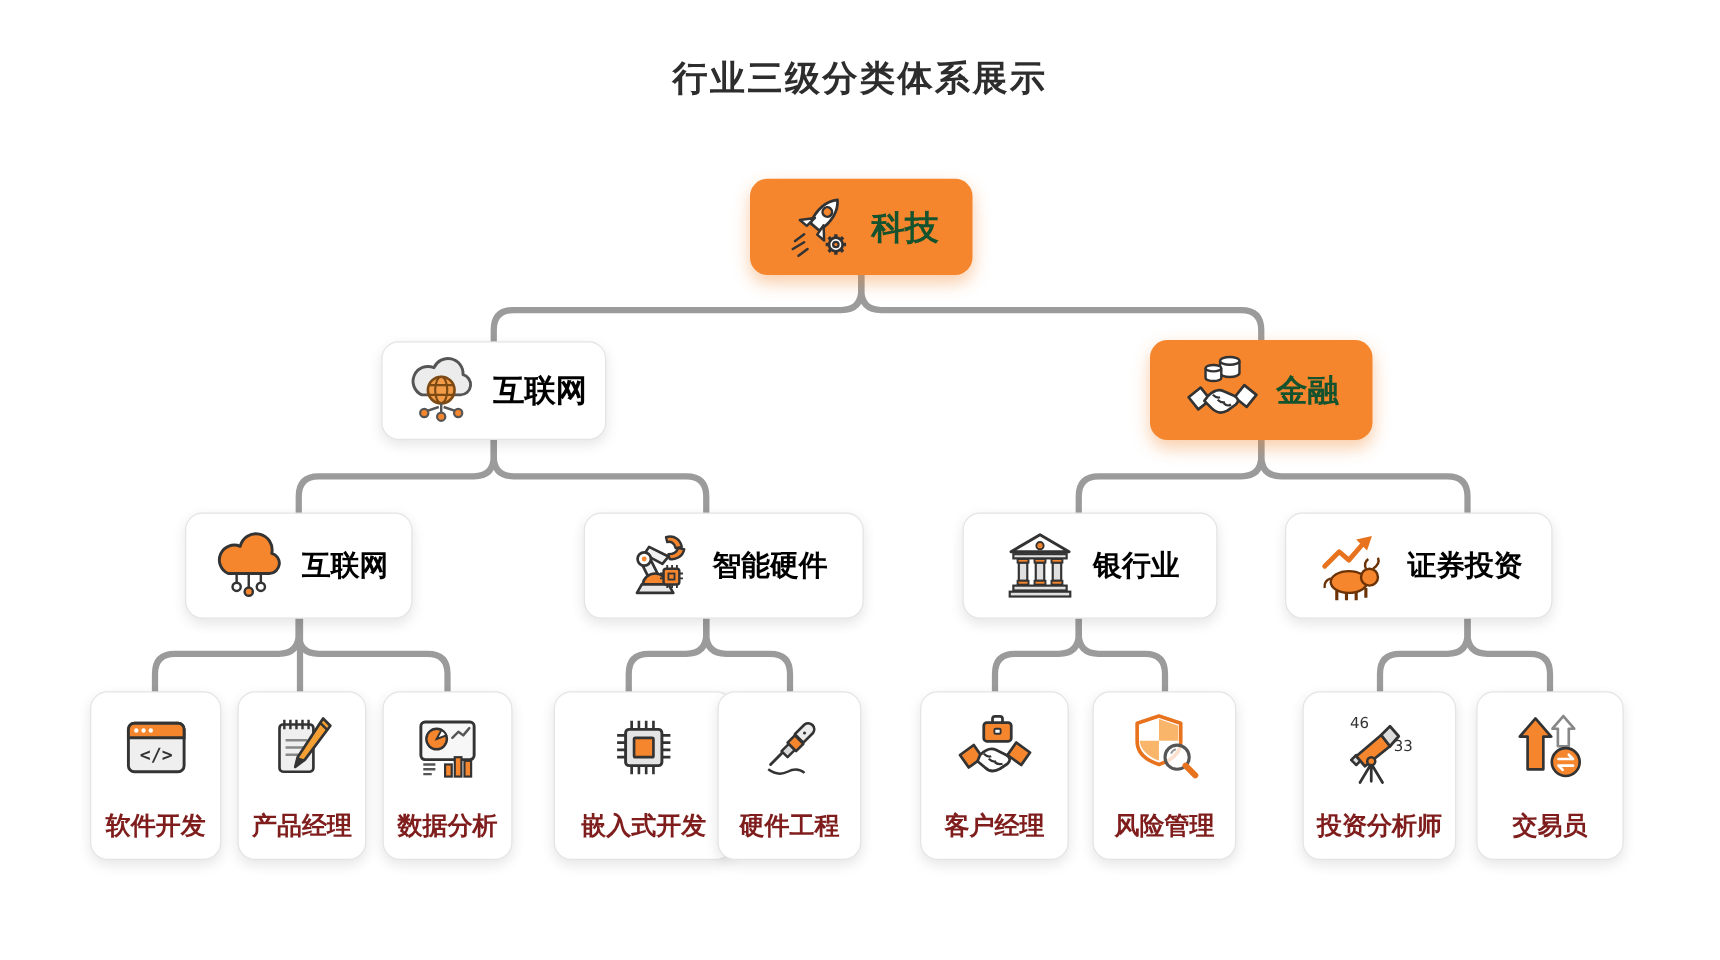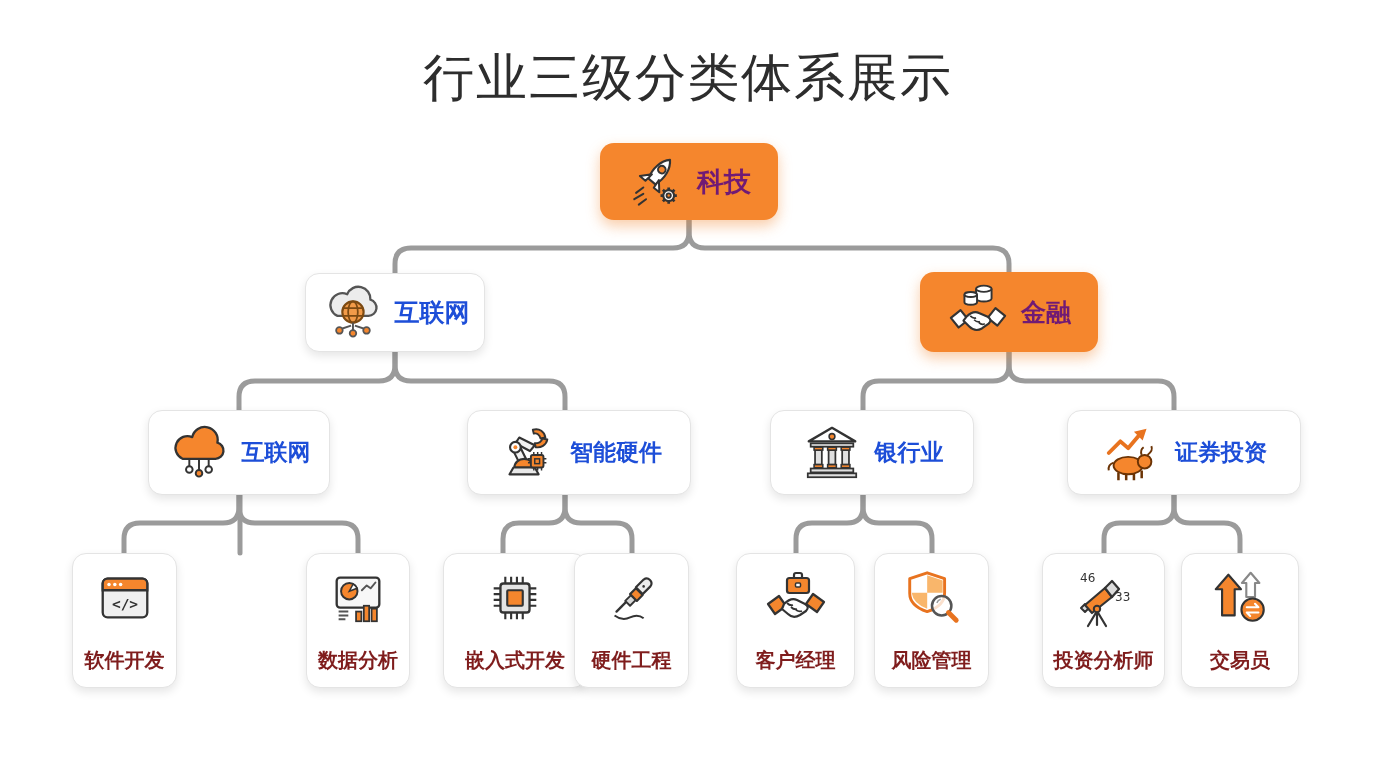--- a/index.html
+++ b/index.html
@@ -1,27 +1,27 @@
 <!DOCTYPE html>
 <html><head>
 <meta charset="utf-8">
 <style>
   html,body{margin:0;padding:0;background:#ffffff;}
   .stage{position:relative;width:1376px;height:768px;background:#ffffff;overflow:hidden;
          font-family:"Liberation Sans","DejaVu Sans",sans-serif;}
   .title{position:absolute;left:0;top:44px;width:100%;text-align:center;
-         font-size:51px;font-weight:400;color:#2d2d2d;letter-spacing:2px;}
+         font-size:28px;font-weight:700;color:#2d2d2d;letter-spacing:2px;}
   .connectors{position:absolute;left:0;top:0;z-index:1;}
   .connectors path{fill:none;stroke:#9b9b9b;stroke-width:5;stroke-linecap:round;}
   .node{position:absolute;z-index:2;background:#ffffff;border:1.5px solid #e4e4e4;
         border-radius:14px;box-shadow:0 4px 10px rgba(0,0,0,0.10);
         display:flex;align-items:center;justify-content:center;gap:12px;box-sizing:border-box;}
   .node.orange{background:#f5862d;border:none;box-shadow:0 6px 14px rgba(240,130,40,0.40);}
-  .node .lbl{font-weight:700;color:#1d4ed8;white-space:nowrap;}
-  .node.orange .lbl{color:#701a75;}
+  .node .lbl{font-weight:700;color:#000000;white-space:nowrap;}
+  .node.orange .lbl{color:#14532d;}
   .root .lbl{font-size:27px;}
   .l2 .lbl{font-size:25px;}
   .l3 .lbl{font-size:23px;}
   .leaf{flex-direction:column;justify-content:flex-end;padding:3px 4px 13px 4px;gap:8px;}
   .leaf .icon{margin:auto;}
   .leaf .lbl{font-size:20px;font-weight:700;color:#7f1d1d;}
   .icon{flex:0 0 auto;display:block;}
 </style>
 </head>
 <body>
@@ -145,21 +145,21 @@
         <rect x="13.5" y="44" width="9" height="3.2"></rect>
           <rect x="27.5" y="44" width="9" height="3.2"></rect>
           <rect x="41.5" y="44" width="9" height="3.2"></rect>
       </g>
       <rect x="10" y="48" width="44" height="4" fill="#e0e0e0" stroke="#333" stroke-width="1.8"></rect>
       <rect x="7" y="53" width="50" height="4" fill="#e0e0e0" stroke="#333" stroke-width="1.8"></rect>
     </svg>
     <span class="lbl">银行业</span>
   </div>
 
-  <div class="node l3" style="left:1067px;top:410px;width:234px;height:85px;">
+  <div class="node l3" style="left:1028px;top:410px;width:214px;height:85px;">
     <svg class="icon" width="62" height="62" viewBox="0 0 64 64">
       <path d="M8 32 L20 20 L28 27 L40 13" fill="none" stroke="#e8731f" stroke-width="4" stroke-linecap="round" stroke-linejoin="round"></path>
       <polygon points="34,10 47,7 43,19" fill="#e8731f"></polygon>
       <g fill="#f5862d" stroke="#6b3305" stroke-width="2">
         <path d="M13 42 q-6 2 -5 8" fill="none"></path>
         <path d="M18 52 v8 M26 53 v7 M34 53 v7 M42 50 v8" stroke-width="2.6"></path>
         <ellipse cx="28" cy="45" rx="15" ry="9"></ellipse>
         <circle cx="45" cy="41" r="7"></circle>
         <path d="M48 34 q6 -4 4 -9 M42 34 q-2 -5 2 -8" fill="none"></path>
       </g>
@@ -172,20 +172,31 @@
       <rect x="9" y="12" width="46" height="40" rx="5" fill="#efefef" stroke="#333" stroke-width="2.4"></rect>
       <path d="M9 17 a5 5 0 0 1 5 -5 h36 a5 5 0 0 1 5 5 v7 H9 Z" fill="#f5862d" stroke="#333" stroke-width="2.4"></path>
       <circle cx="15.5" cy="18" r="1.8" fill="#fff"></circle>
         <circle cx="21.5" cy="18" r="1.8" fill="#fff"></circle>
         <circle cx="27.5" cy="18" r="1.8" fill="#fff"></circle>
       <text x="32" y="43" font-size="15" font-weight="bold" text-anchor="middle" fill="#333" font-family="&quot;DejaVu Sans Mono&quot;,monospace">&lt;/&gt;</text>
     </svg>
     <span class="lbl">软件开发</span>
   </div>
 
+  <div class="node leaf" style="left:190px;top:553px;width:103px;height:135px;">
+    <svg class="icon" width="62" height="62" viewBox="0 0 64 64">
+      <rect x="13" y="13" width="28" height="39" rx="3" fill="#efefef" stroke="#333" stroke-width="2.2"></rect>
+      <path d="M17 9 v8 M22 9 v8 M27 9 v8 M32 9 v8 M37 9 v8" stroke="#333" stroke-width="2"></path>
+      <path d="M18 26 h18 M18 32 h18 M18 38 h12" stroke="#888" stroke-width="2"></path>
+      <polygon points="49,8 55,14 34,42 26,48 28,40" fill="#f5a033" stroke="#333" stroke-width="2.2" stroke-linejoin="round"></polygon>
+      <polygon points="28,40 26,48 34,42" fill="#333"></polygon>
+      <path d="M46 11 L52 17" stroke="#333" stroke-width="2"></path>
+    </svg>
+    <span class="lbl">产品经理</span>
+  </div>
 
   <div class="node leaf" style="left:306px;top:553px;width:104px;height:135px;">
     <svg class="icon" width="62" height="62" viewBox="0 0 64 64">
       <rect x="10" y="11" width="44" height="31" rx="3.5" fill="#f7f7f7" stroke="#333" stroke-width="2.4"></rect>
       <circle cx="23" cy="25" r="8.5" fill="#f5862d" stroke="#333" stroke-width="2"></circle>
       <path d="M23 25 L31 22 A8.5 8.5 0 0 0 27 17.5 Z" fill="#fff" stroke="#333" stroke-width="1.6"></path>
       <path d="M36 24 L41 19 L45 22 L50 16" fill="none" stroke="#555" stroke-width="2" stroke-linecap="round" stroke-linejoin="round"></path>
       <path d="M12 46 h10 M12 50 h10 M12 54 h7" stroke="#555" stroke-width="2"></path>
       <g fill="#f5862d" stroke="#333" stroke-width="1.8">
         <rect x="30" y="46" width="5.5" height="10"></rect>

